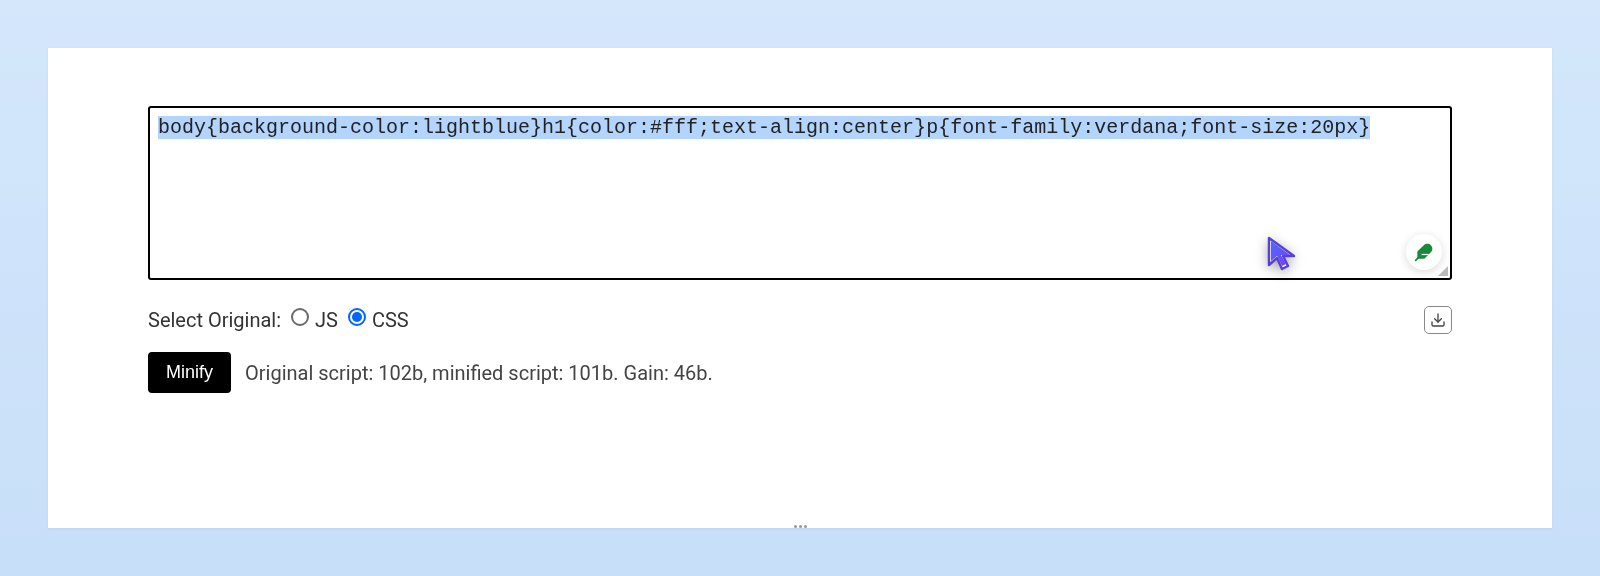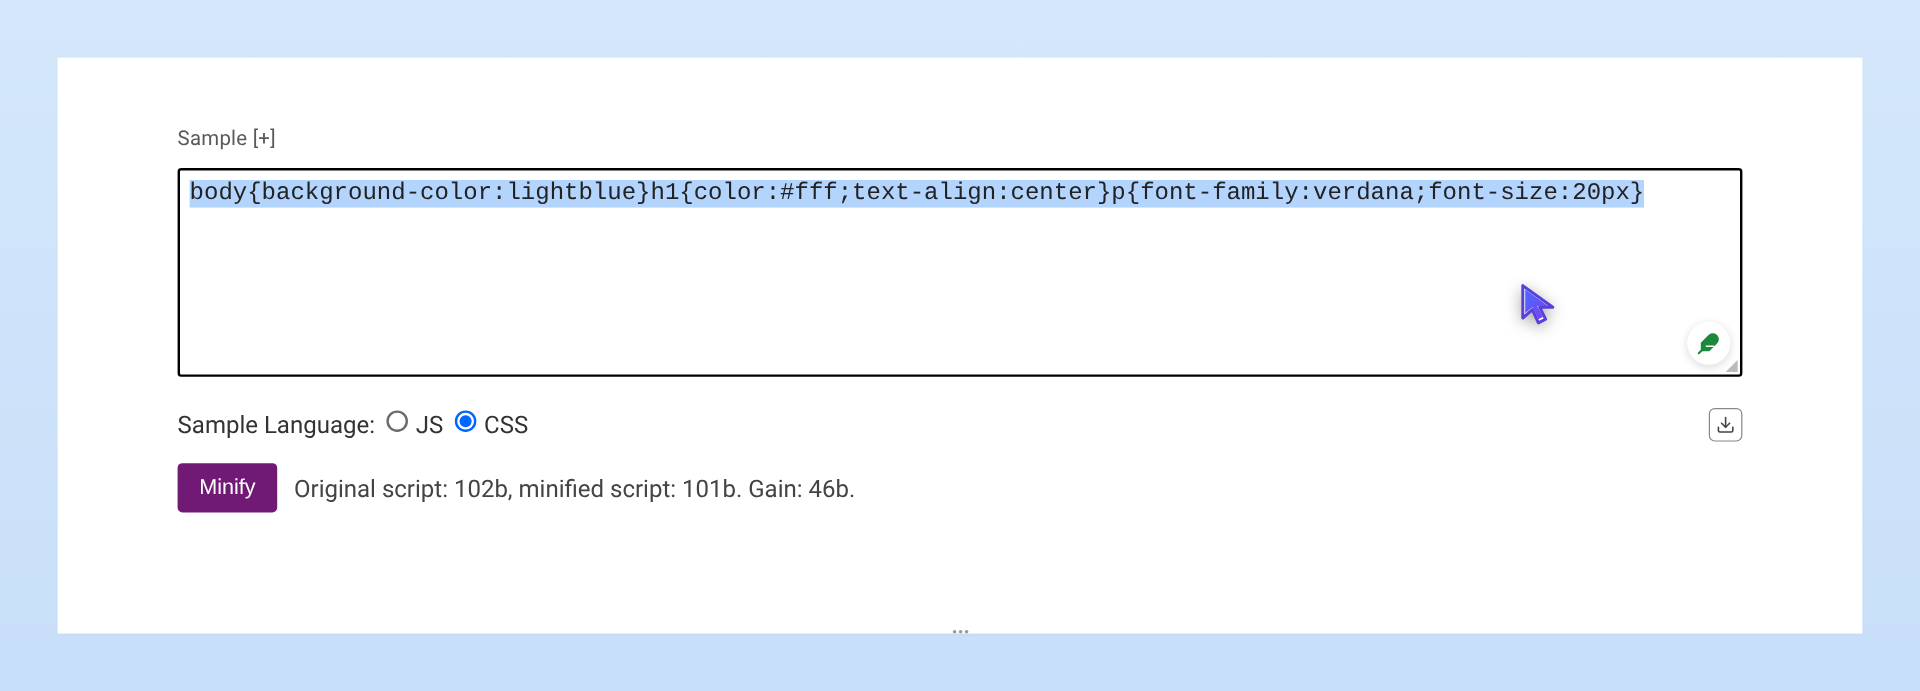--- a/index.html
+++ b/index.html
@@ -143,21 +143,21 @@
     .download-icon-svg {
       width: 16px;
       height: 16px;
     }
     .action-row {
       display: flex;
       align-items: center;
       gap: 14px;
     }
     .minify-btn {
-      background: #701a75;
+      background: #000000;
       color: #fff;
       border: none;
       padding: 10px 18px;
       font-size: 18px;
       border-radius: 4px;
       cursor: pointer;
       font-weight: 400;
     }
     .result-text {
       font-size: 20px;
@@ -187,41 +187,38 @@
       pointer-events: none;
       filter: drop-shadow(0 3px 6px rgba(0,0,0,0.35));
     }
   </style>
 </head>
 <body>
 
 <div class="card">
   <div class="content">
 
-    <div class="label-row">
-      <span class="sample-label">Sample [+]</span>
-    </div>
 
     <div class="textarea-wrapper">
       <div class="code-display">
         <span class="selected">body{background-color:lightblue}h1{color:#fff;text-align:center}p{font-family:verdana;font-size:20px}</span>
       </div>
       <div class="resize-handle"></div>
       <div class="feather-badge">
         <svg class="feather-icon-svg" viewBox="0 0 24 24" fill="none">
           <path d="M20.24 3.76c-2.34-2.34-6.14-2.34-8.49 0L4 11.51V20h8.49l7.76-7.76c2.34-2.34 2.34-6.14-.01-8.48z" fill="#1a8a3a"></path>
           <path d="M16 8L2 22" stroke="#1a8a3a" stroke-width="2" stroke-linecap="round"></path>
           <path d="M17.5 15H9" stroke="#fff" stroke-width="1.5"></path>
         </svg>
       </div>
     </div>
 
     <div class="controls-row">
       <div class="language-controls">
-        <span>Sample Language:</span>
+        <span>Select Original:</span>
         <label class="radio-option">
           <span class="radio-circle"></span>
           <span>JS</span>
         </label>
         <label class="radio-option">
           <span class="radio-circle checked">
             <span class="radio-dot"></span>
           </span>
           <span>CSS</span>
         </label>

